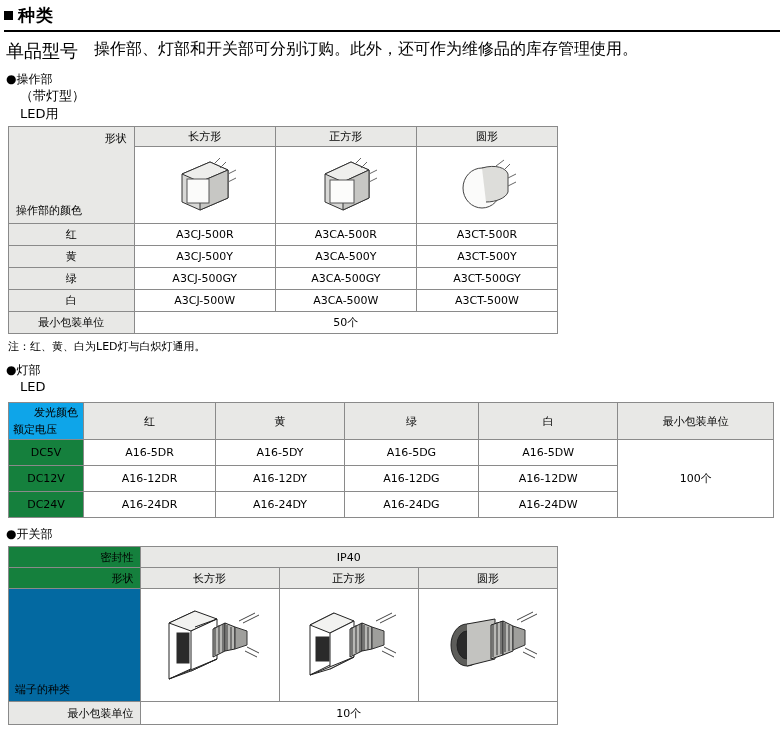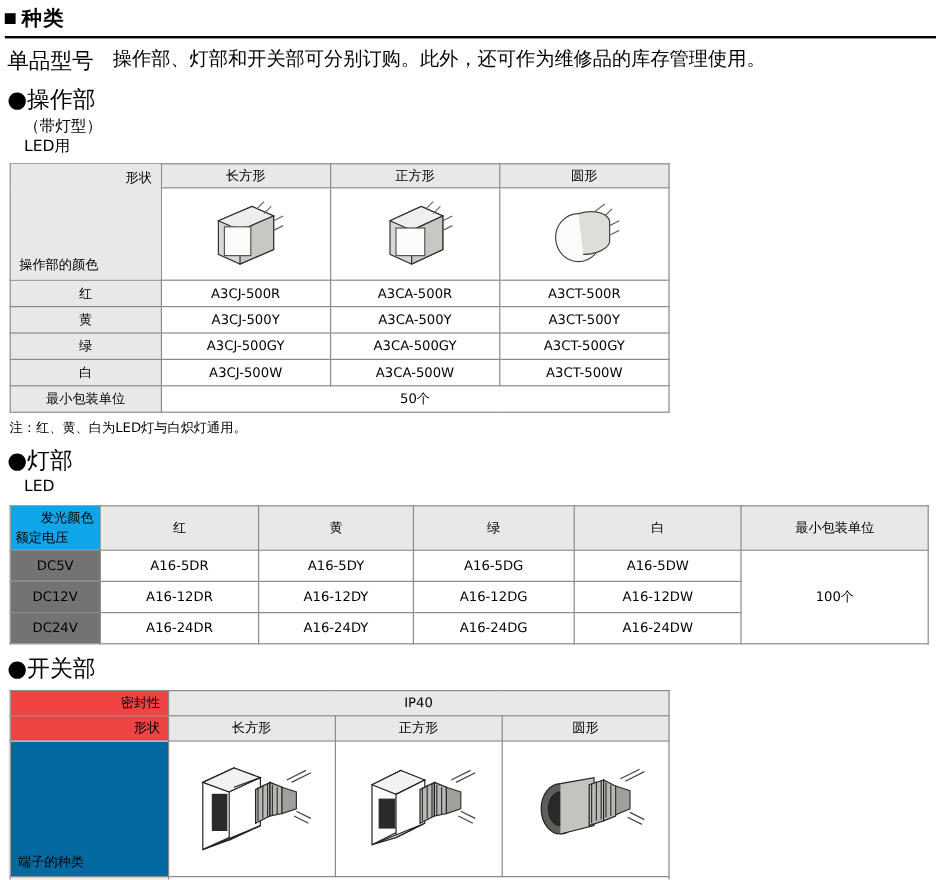--- a/index.html
+++ b/index.html
@@ -18,21 +18,21 @@
   .title-row{display:flex;align-items:center;padding:4px 0 2px 4px;border-radius:13px;}
   .sq{width:9px;height:9px;background:#000;display:inline-block;margin-right:5px;}
   .title-text{font-size:17px;font-weight:bold;letter-spacing:1px;}
   .title-rule{height:2px;background:#000;margin:1px 4px 0 4px;}
 
   .subtitle-row{display:flex;align-items:flex-start;padding:7px 0 0 6px;}
   .subtitle-label{font-size:18px;width:88px;}
   .subtitle-desc{font-size:16px;line-height:1.3;}
 
   
-  .sec-head{font-size:19px;padding-left:6px;margin-top:8px;line-height:1.35;}
+  .sec-head{font-size:12px;padding-left:6px;margin-top:8px;line-height:1.35;}
   .sec-sub{font-size:13px;padding-left:20px;line-height:1.35;}
 
   
   table{border-collapse:collapse;font-size:11px;}
   td,th{border:1px solid #8a8a8a;font-weight:normal;text-align:center;vertical-align:middle;}
 
   .tbl1{margin-left:8px;margin-top:4px;width:550px;}
   .tbl1 .hdr{background:#e8e8e6;}
   .tbl1 .rowhdr{background:#e8e8e6;}
   .tbl1 td.pic{height:76px;background:#ffffff;padding:0;}
@@ -40,30 +40,30 @@
   .corner-cell{position:relative;height:96px;width:113px;background:#e8e8e6;padding:0;}
   .corner-top{position:absolute;top:4px;right:7px;font-size:11px;}
   .corner-bot{position:absolute;bottom:5px;left:7px;font-size:11px;}
   .row-label{height:19px;}
   .data-cell{height:19px;}
   .note{font-size:11px;padding-left:8px;margin-top:5px;}
 
   
   .tbl2{margin-left:8px;margin-top:6px;width:766px;}
   .tbl2 .hdr{background:#e8e8e6;height:28px;}
-  .tbl2 .rowhdr{background:#737373;width:72px;height:23px;}
+  .tbl2 .rowhdr{background:#15803d;width:72px;height:23px;}
   .tbl2 .corner2{position:relative;height:36px;width:72px;background:#0ea5e9;padding:0;}
   .tbl2 .c2-top{position:absolute;top:2px;right:5px;font-size:11px;}
   .tbl2 .c2-bot{position:absolute;bottom:2px;left:4px;font-size:11px;}
   .tbl2 td{height:23px;}
 
   
   .tbl3{margin-left:8px;margin-top:4px;width:550px;}
   .tbl3 .hdr{background:#e8e8e6;}
-  .tbl3 .lbl{background:#ef4444;width:113px;text-align:right;padding-right:6px;height:18px;}
+  .tbl3 .lbl{background:#15803d;width:113px;text-align:right;padding-right:6px;height:18px;}
   .tbl3 td.pic{height:112px;background:#fff;padding:0;}
   .tbl3 .term-cell{position:relative;background:#0369a1;height:112px;width:113px;padding:0;}
   .tbl3 .term-bot{position:absolute;bottom:4px;left:6px;font-size:11px;}
   .tbl3 .foot{background:#e8e8e6;text-align:right;padding-right:6px;height:20px;}
 
   .pic-wrap{display:flex;align-items:center;justify-content:center;height:100%;}
 
   
   svg{display:block;}
 </style>

